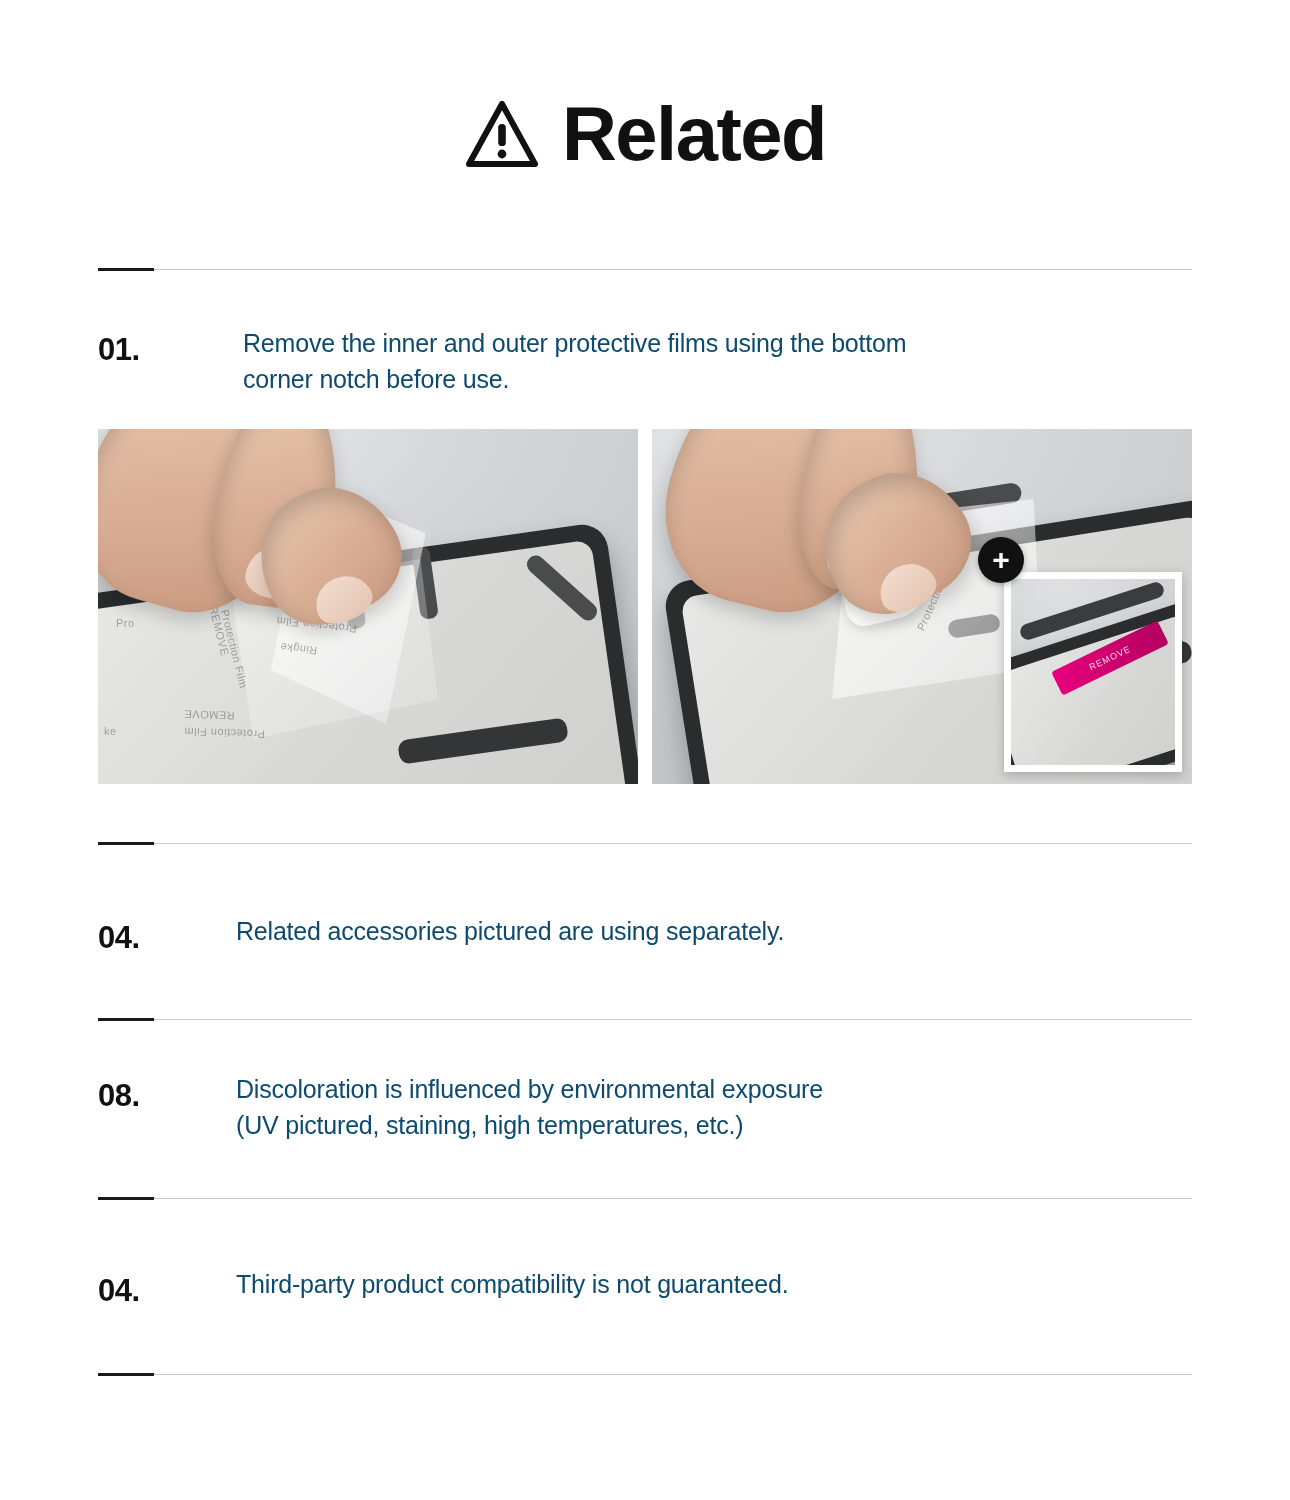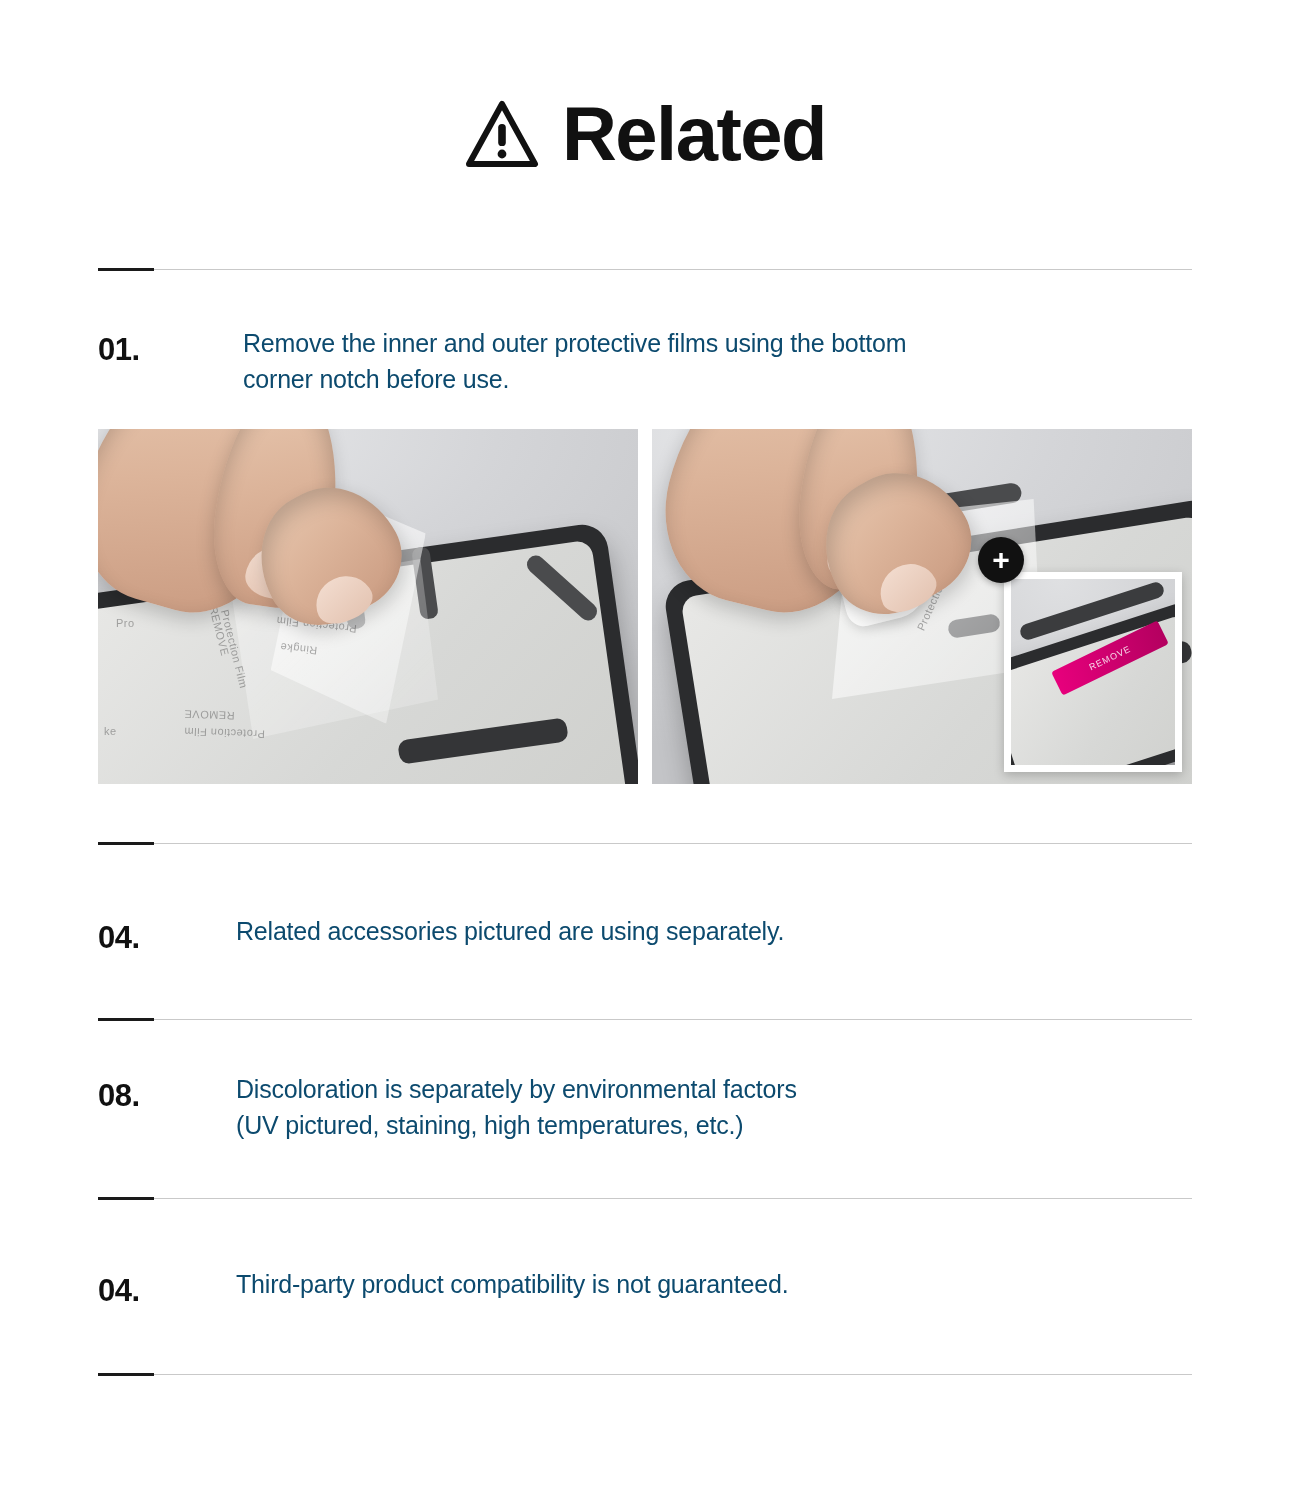--- a/index.html
+++ b/index.html
@@ -291,21 +291,21 @@
   </div>
 
   <div class="rule-wrap" style="margin-top:62px;">
     <div class="rule-thin"></div>
     <div class="rule-thick"></div>
   </div>
 
   <div class="item" style="margin-top:50px;">
     <div class="item-num">08.</div>
     <div class="item-text">
-      <span>Discoloration is separately by environmental factors</span>
+      <span>Discoloration is influenced by environmental exposure</span>
       <span class="l2">(UV pictured, staining, high temperatures, etc.)</span>
     </div>
   </div>
 
   <div class="rule-wrap" style="margin-top:54px;">
     <div class="rule-thin"></div>
     <div class="rule-thick"></div>
   </div>
 
   <div class="item" style="margin-top:66px;">

